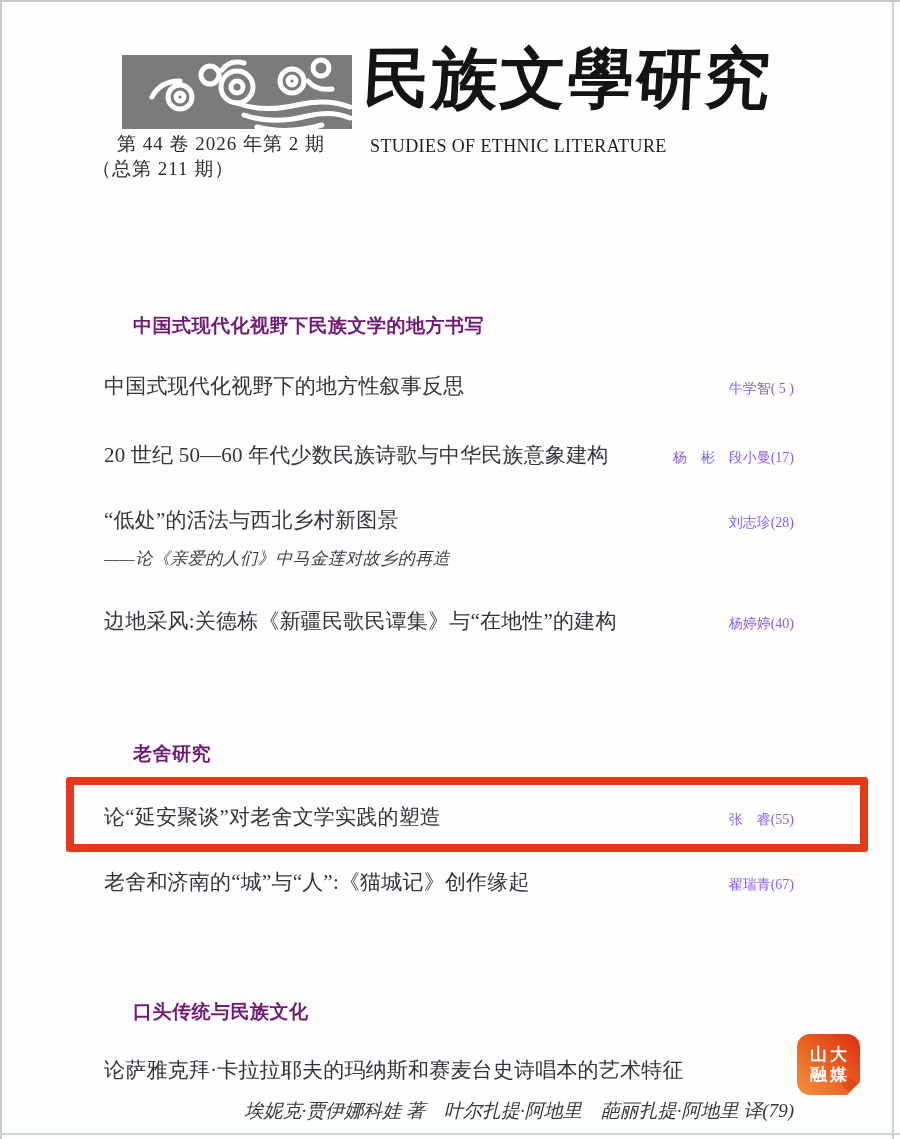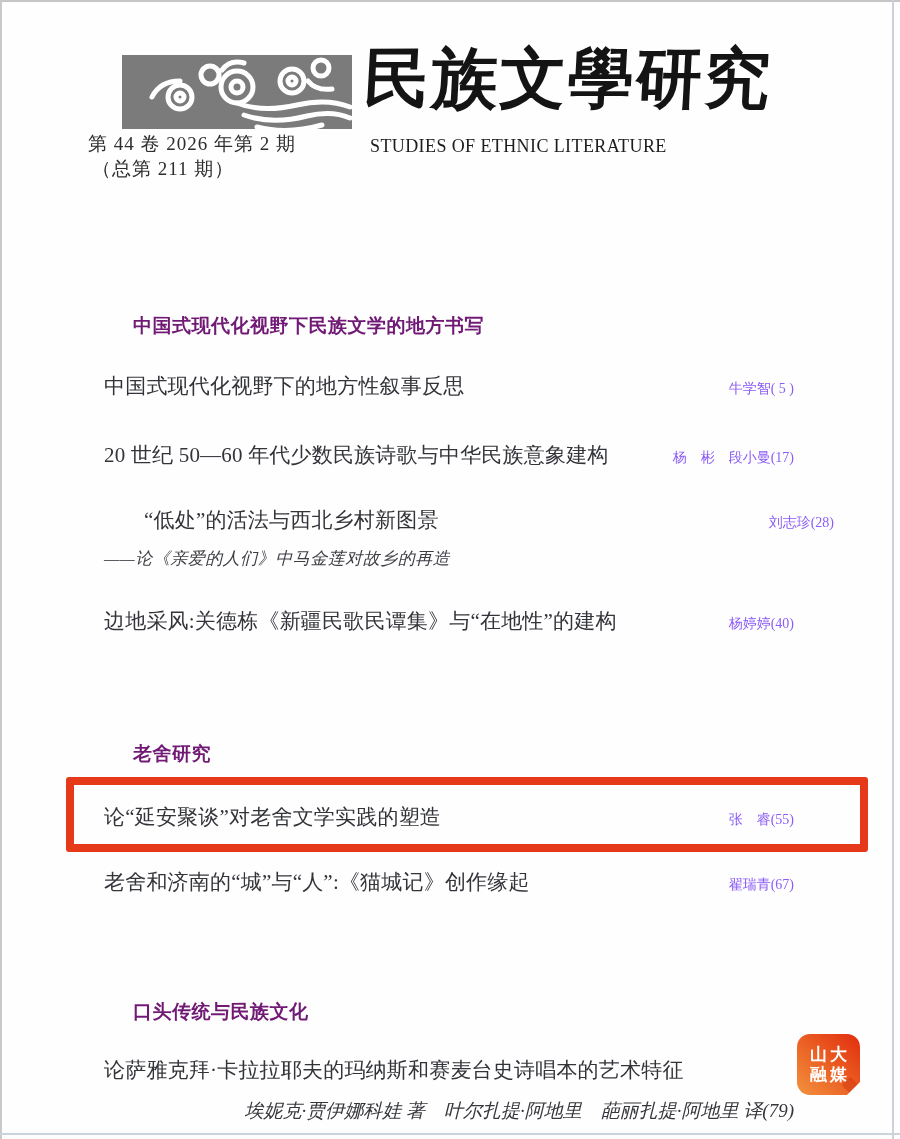--- a/index.html
+++ b/index.html
@@ -10,21 +10,21 @@
   }
   
   .edge-top    { position:absolute; left:0; top:0; width:100%; height:2px; background:#c6c6c6; }
   .edge-left   { position:absolute; left:0; top:0; width:2px; height:100%; background:#c9c9c9; }
   .edge-right  { position:absolute; left:892px; top:0; width:2px; height:100%; background:#ccd2d8; }
   .edge-bottom { position:absolute; left:0; top:1133px; width:100%; height:2px; background:#c9d4dc; }
 
   
   .cloud-box { position:absolute; left:122px; top:55px; width:230px; height:74px; background:#7b7b7b; }
   .cloud-box svg { display:block; width:100%; height:100%; }
-  .volume-line { position:absolute; left:88px; top:131px; width:290px; 
+  .volume-line { position:absolute; left:76px; top:131px; width:290px; text-align:center;
                  font-size:19px; color:#2d2d2d; letter-spacing:1px; }
   .issue-line  { position:absolute; left:92px; top:156px; width:290px; 
                  font-size:19px; color:#2d2d2d; letter-spacing:1px; }
   .title-cn { position:absolute; left:364px; top:36px; width:420px; font-size:66px; line-height:86px;
               font-weight:bold; color:#141414; white-space:nowrap; letter-spacing:2px;
               transform:skewX(-3deg); }
   .title-en { position:absolute; left:370px; top:136px; width:410px; font-size:18px; color:#1c1c1c;
               white-space:nowrap; letter-spacing:0.4px; }
 
   
@@ -34,21 +34,21 @@
              align-items:baseline; font-size:21px; color:#33343a; }
   .toc-title  { white-space:nowrap; letter-spacing:0.2px; }
   .toc-author { white-space:nowrap; font-size:14px; color:#8b5cf6; padding-left:12px; }
   .toc-subtitle { position:absolute; left:104px; font-size:17px; font-style:italic; color:#3d3e44;
                   letter-spacing:0.5px; }
   .toc-authors-line { position:absolute; left:104px; width:690px; text-align:right; font-size:19px;
                       font-style:italic; color:#36373c; }
 
   .row-a0 { top:372px; }
   .row-a1 { top:441px; }
-  .row-a2 { top:506px;margin-left:40px; }
+  .row-a2 { top:506px; }
   .sub-a2 { top:547px; }
   .row-a3 { top:607px; }
   .row-a4 { top:803px; }
   .row-a5 { top:868px;gap:24px; }
   .row-a6 { top:1056px; }
   .authors-a6 { top:1098px; }
   .head-s0 { top:313px; }
   .head-s1 { top:741px; }
   .head-s2 { top:999px; }
 

